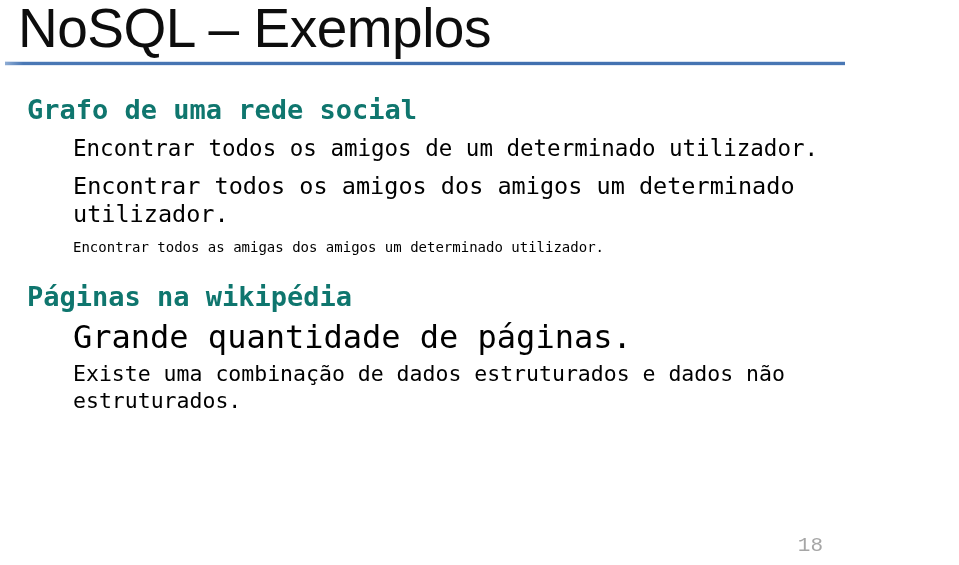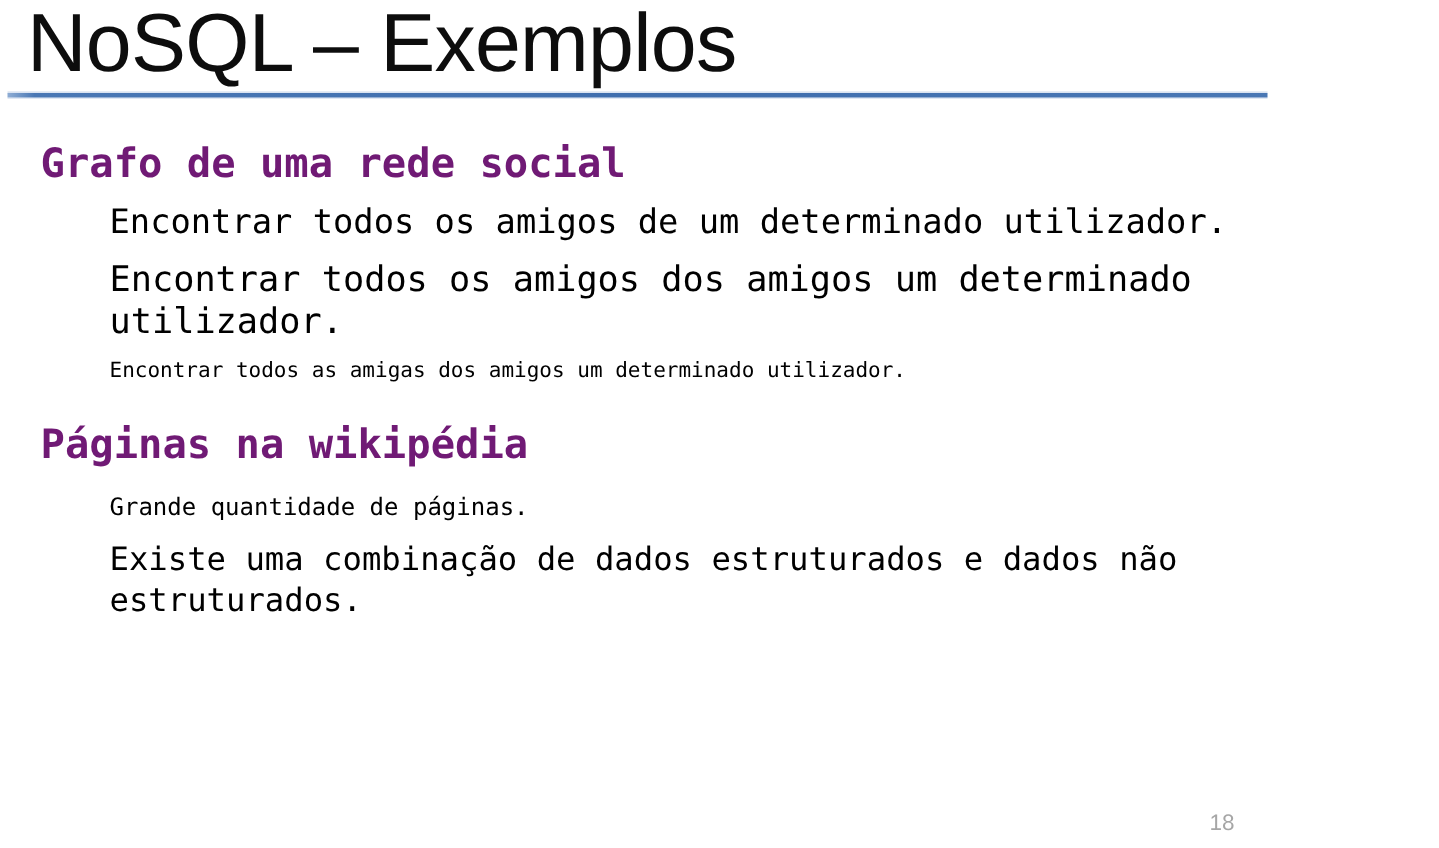--- a/index.html
+++ b/index.html
@@ -72,21 +72,21 @@
     left: 0;
     top: 92px;
     width: 959px;
   }
 
   .section {
     position: relative;
   }
 
   .section-heading {
-    color: #701a75;
+    color: #0f766e;
     font-family: "DejaVu Sans Mono", monospace;
     font-weight: bold;
     font-size: 27px;
     line-height: 36px;
     padding-left: 27px;
     letter-spacing: 0px;
   }
 
   .bullet {
     color: #000000;
@@ -94,37 +94,37 @@
     font-weight: 400;
     padding-left: 73px;
     padding-right: 28px;
   }
 
   
   .sz-1 { font-size: 22.5px; line-height: 29px; }
   .sz-2 { font-size: 23.5px; line-height: 28px; }
   .sz-3 { font-size: 14px;   line-height: 27px; }
   .sz-4 { font-size: 22px;   line-height: 27px; }
-  .sz-5 { font-size: 16px;   line-height: 33px; }
+  .sz-5 { font-size: 32px;   line-height: 33px; }
   .sz-6 { font-size: 21.5px; line-height: 27px; }
   .sz-7 { font-size: 22.5px; line-height: 28px; }
 
   .gap-sm { margin-top: 6px; }
   .gap-md { margin-top: 9px; }
   .gap-lg { margin-top: 13px; }
 
   .heading-gap { margin-top: 18px; }
 
   
   .slide-number {
     position: absolute;
     right: 22px;
     bottom: 8px;
-    font-family: Liberation Sans, sans-serif;
-    font-size: 15px;
+    font-family: Liberation Mono, monospace;
+    font-size: 21px;
     color: #a6a6a6;
   }
 </style>
 </head>
 <body>
 
 <div class="slide">
 
   <div class="slide-title">NoSQL – Exemplos</div>
 

